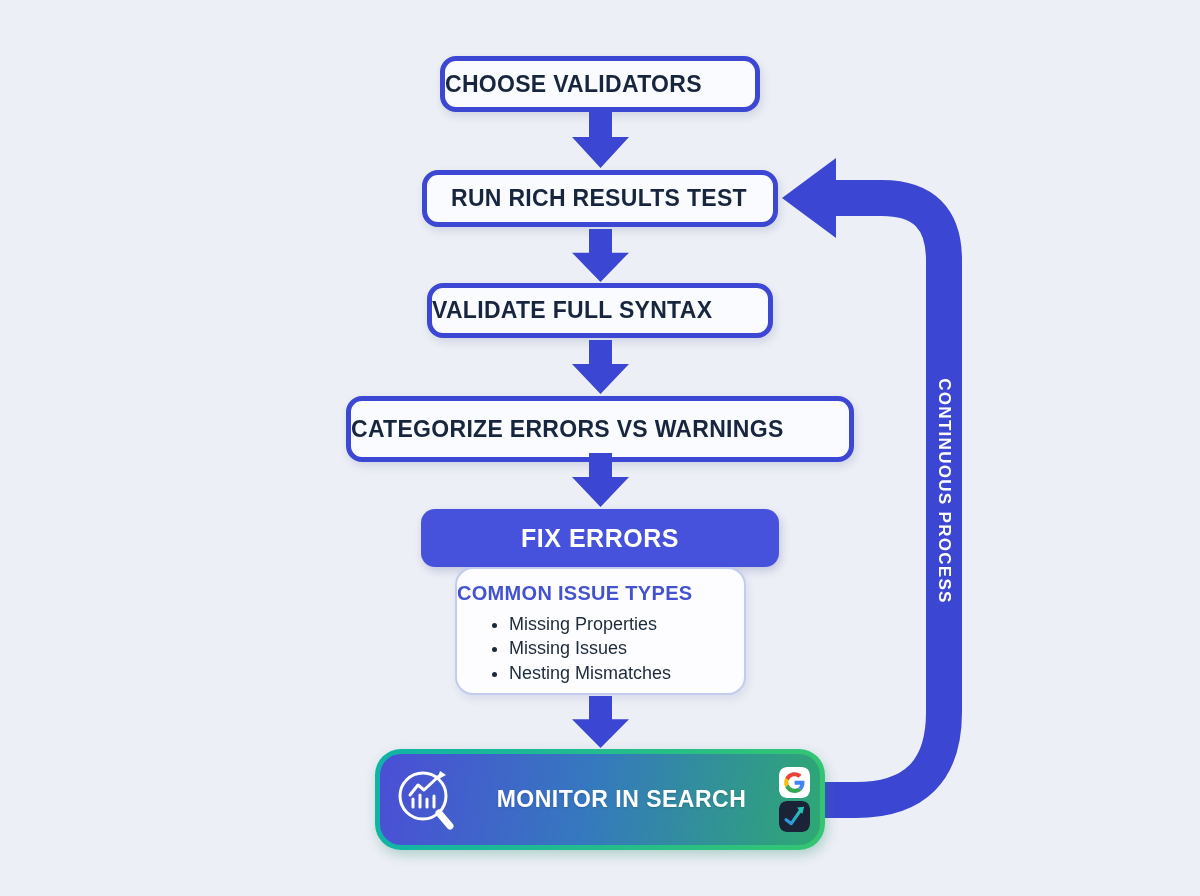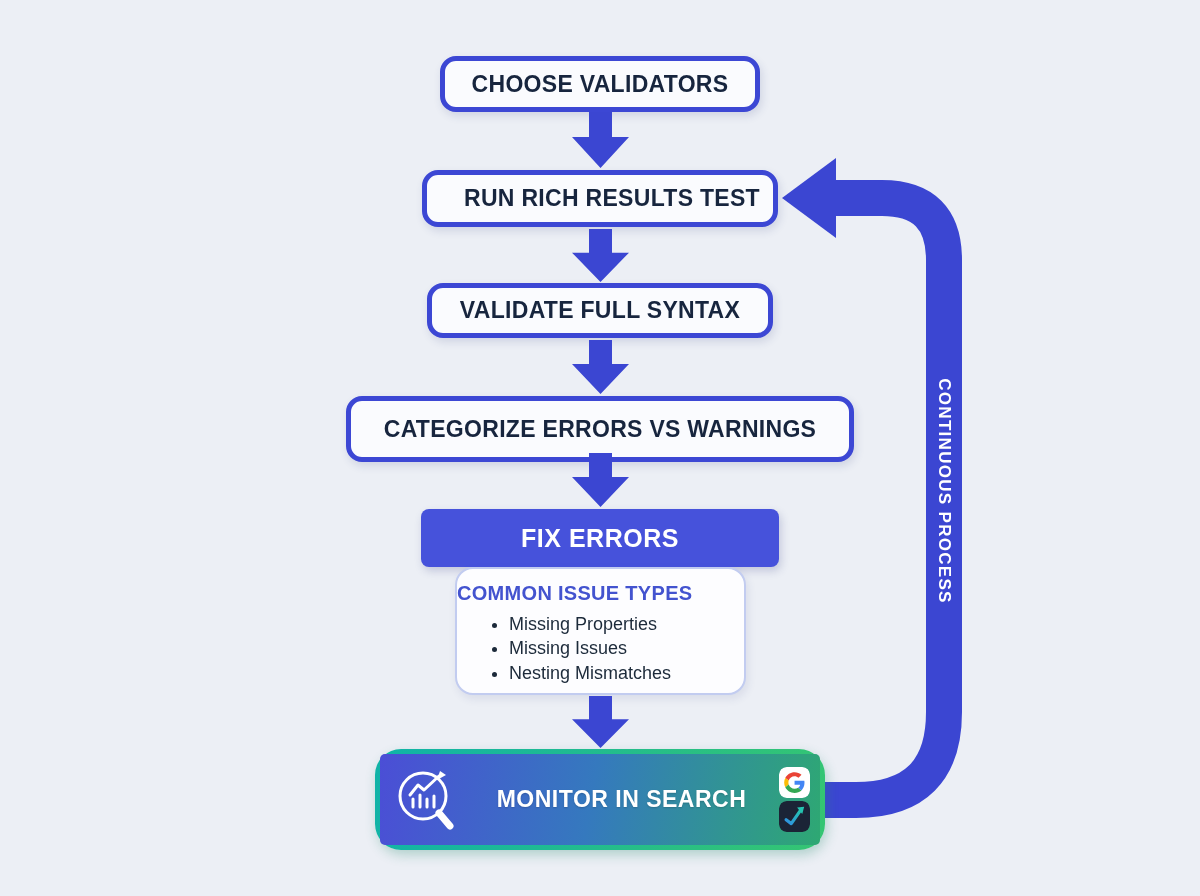--- a/index.html
+++ b/index.html
@@ -7,34 +7,34 @@
     width:1200px;height:896px;position:relative;overflow:hidden;
     background:#ECEFF5;
     font-family:"Liberation Sans",sans-serif;
   }
   .stage{position:absolute;inset:0;}
 
   
   .step-box{
     position:absolute;box-sizing:border-box;
     background:#FAFBFE;border:5px solid #3C47D4;border-radius:16px;
-    display:flex;align-items:center;justify-content:center;
+    display:flex;align-items:center;
     font-weight:bold;font-size:23px;color:#17253E;letter-spacing:.3px;
     box-shadow:2px 4px 9px rgba(50,60,130,.15);
     white-space:nowrap;
   }
   #box-choose    {left:440px;top:56px; width:320px;height:56px;}
   #box-run       {left:422px;top:170px;width:356px;height:57px;padding-left:24px;}
   #box-validate  {left:427px;top:283px;width:346px;height:55px;}
   #box-categorize{left:346px;top:396px;width:508px;height:66px;}
 
   
   #box-fix{
     position:absolute;left:421px;top:509px;width:358px;height:58px;
-    background:#4652DB;border-radius:8px;
+    background:#4652DB;border-radius:14px;
     display:flex;align-items:center;justify-content:center;
     font-weight:bold;font-size:25px;color:#FFFFFF;letter-spacing:.5px;
     box-shadow:2px 4px 9px rgba(50,60,130,.22);
   }
 
   
   #box-common{
     position:absolute;left:455px;top:567px;width:291px;height:128px;
     box-sizing:border-box;background:#FDFDFF;
     border:2px solid #C2CCF0;border-radius:18px;
@@ -68,21 +68,21 @@
   }
 
   
   #box-monitor{
     position:absolute;left:375px;top:749px;width:450px;height:101px;
     box-sizing:border-box;border-radius:26px;padding:5px;
     background:linear-gradient(100deg,#10B3A8 0%,#35C572 100%);
     box-shadow:2px 5px 12px rgba(40,140,110,.30);
   }
   .monitor-inner{
-    width:100%;height:100%;box-sizing:border-box;border-radius:5px;
+    width:100%;height:100%;box-sizing:border-box;border-radius:21px;
     background:linear-gradient(100deg,#4B4ED6 0%,#3579BE 48%,#2EA873 100%);
     display:flex;align-items:center;padding:0 10px 0 10px;gap:8px;
   }
   .monitor-text{
     flex:1;text-align:center;color:#FFFFFF;font-weight:bold;
     font-size:23px;line-height:1.32;letter-spacing:.5px;
     text-shadow:0 1px 2px rgba(0,0,0,.18);
   }
   .monitor-badges{display:flex;flex-direction:column;gap:3px;}
   .badge{width:31px;height:31px;border-radius:8px;display:block;}

